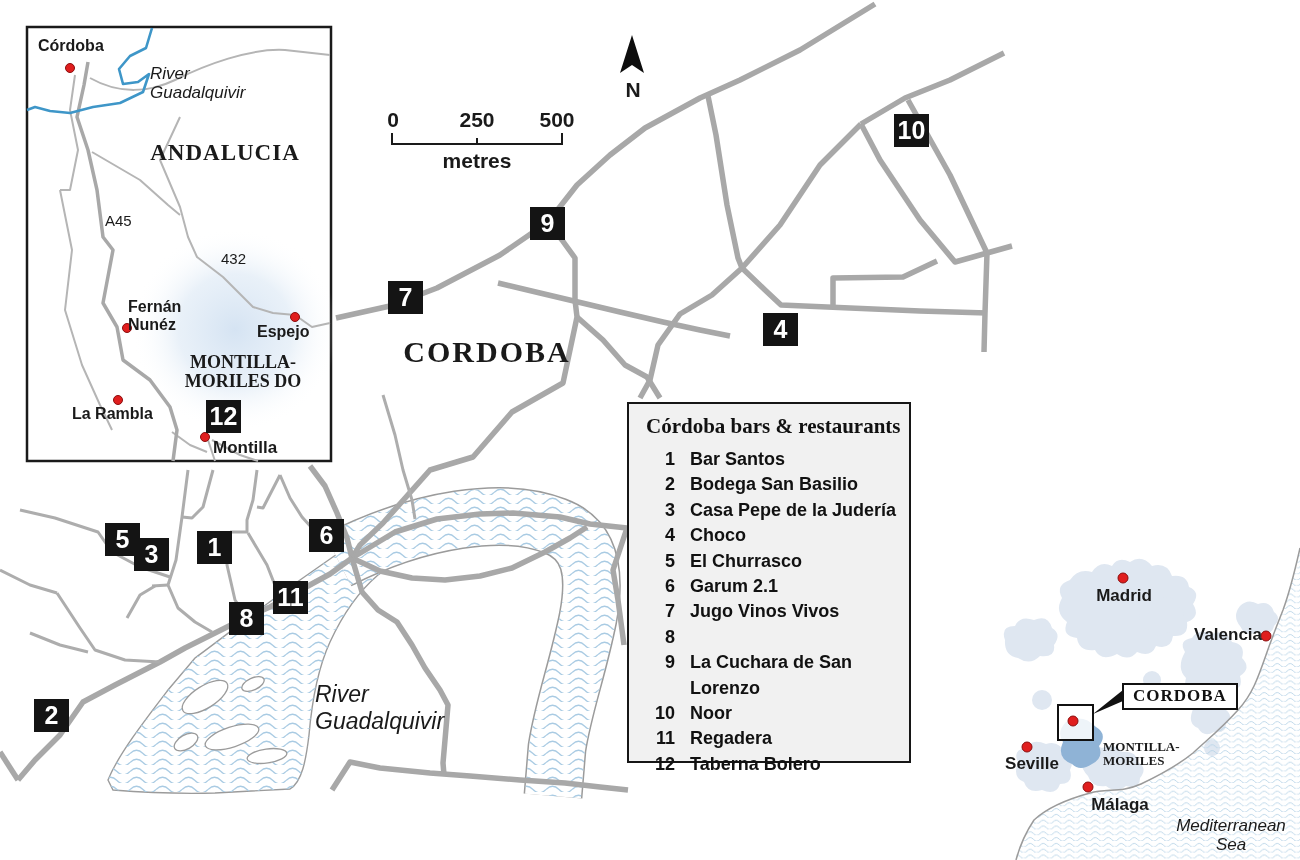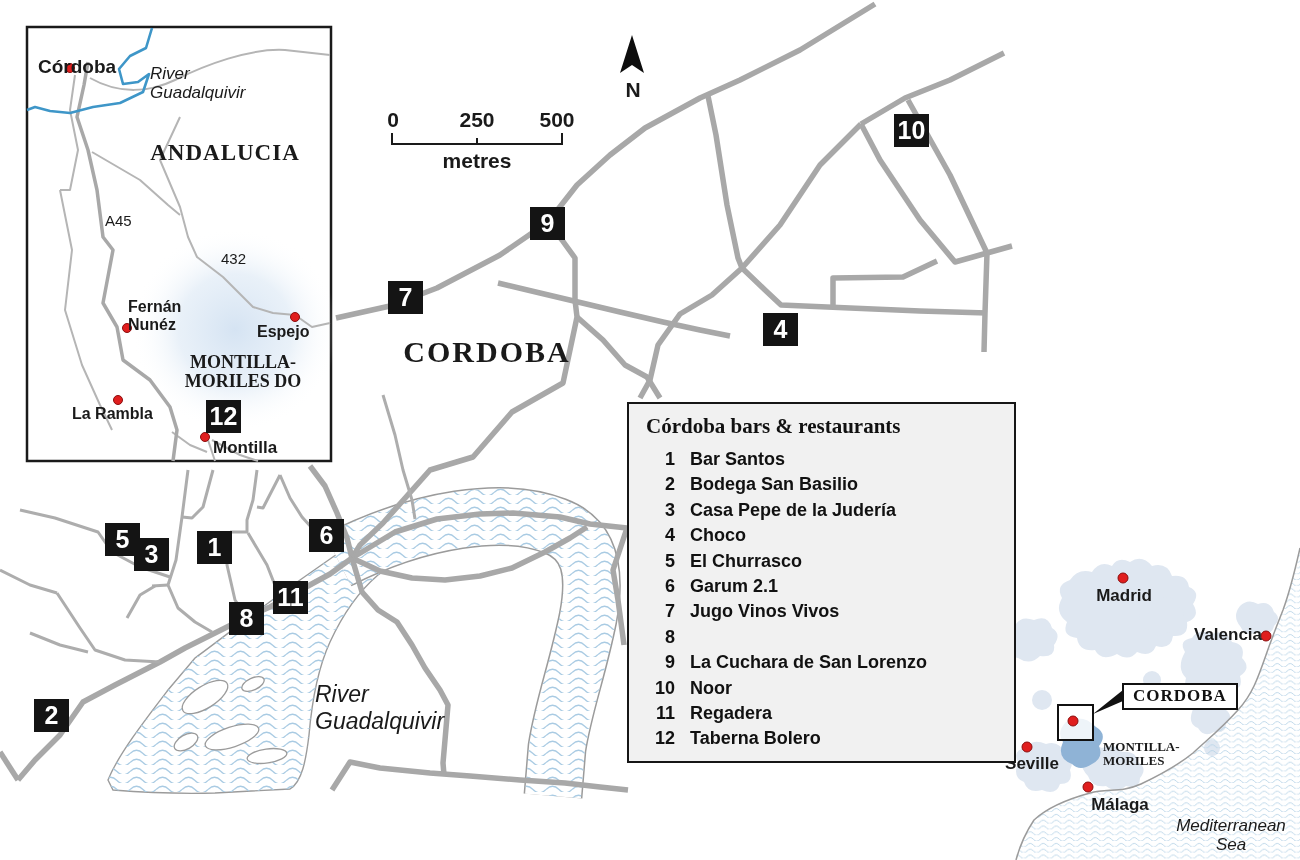--- a/index.html
+++ b/index.html
@@ -7,21 +7,21 @@
   #stage{position:relative;width:1300px;height:860px;background:#fff;}
   svg{position:absolute;left:0;top:0;}
   .lbl{position:absolute;white-space:nowrap;color:#1a1a1a;}
   .ctr{transform:translateX(-50%);text-align:center;}
   .sans-b{font-family:"Liberation Sans",sans-serif;font-weight:bold;}
   .serif-b{font-family:"Liberation Serif",serif;font-weight:bold;}
   .ital{font-family:"Liberation Sans",sans-serif;font-style:italic;}
   .marker{position:absolute;background:#141414;color:#fff;font-weight:bold;
     font-size:25px;height:33px;min-width:35px;display:flex;align-items:center;
     justify-content:center;padding:0 2px;box-sizing:border-box;line-height:1;}
-  #legend{position:absolute;left:627px;top:402px;width:389px;height:361px;
+  #legend{position:absolute;left:627px;top:402px;width:284px;height:361px;
     background:#f1f1f1;border:2px solid #161616;box-sizing:border-box;}
   #legend .ttl{font-family:"Liberation Serif",serif;font-weight:bold;font-size:21px;
     color:#111;margin:10px 0 8px 17px;}
   #legend .row{display:flex;font-size:18px;font-weight:bold;color:#111;
     line-height:25.4px;}
   #legend .row .n{width:46px;text-align:right;flex:0 0 46px;}
   #legend .row .nm{padding-left:15px;}
   #cordoba-box{position:absolute;left:1122px;top:683px;background:#fff;
     border:2px solid #111;padding:1px 9px 2px 9px;font-family:"Liberation Serif",serif;
     font-weight:bold;font-size:17px;letter-spacing:1px;color:#111;}
@@ -193,21 +193,21 @@
 <div class="lbl ital" style="left:315px;top:681px;font-size:23px;line-height:27px;">
   <div>River</div>
   <div>Guadalquivir</div>
 </div>
 <div class="lbl sans-b ctr" style="left:633px;top:78px;font-size:21px;">N</div>
 <div class="lbl sans-b ctr" style="left:393px;top:108px;font-size:21px;">0</div>
 <div class="lbl sans-b ctr" style="left:477px;top:108px;font-size:21px;text-align:center;">250</div>
 <div class="lbl sans-b ctr" style="left:557px;top:108px;font-size:21px;">500</div>
 <div class="lbl sans-b ctr" style="left:477px;top:149px;font-size:21px;">metres</div>
 
-<div class="lbl sans-b" style="left:38px;top:56px;font-size:19px;text-align:center;">Córdoba</div>
+<div class="lbl sans-b" style="left:38px;top:37px;font-size:16px;text-align:center;">Córdoba</div>
 <div class="lbl ital" style="left:150px;top:64px;font-size:17px;line-height:19px;">
   <div>River</div>
   <div>Guadalquivir</div>
 </div>
 <div class="lbl serif-b ctr" style="left:225px;top:140px;font-size:23px;letter-spacing:1px;">ANDALUCIA</div>
 <div class="lbl" style="left:105px;top:212px;font-size:15px;">A45</div>
 <div class="lbl" style="left:221px;top:250px;font-size:15px;">432</div>
 <div class="lbl sans-b" style="left:128px;top:298px;font-size:16px;line-height:18px;">
   <div>Fernán</div>
   <div>Nunéz</div>

